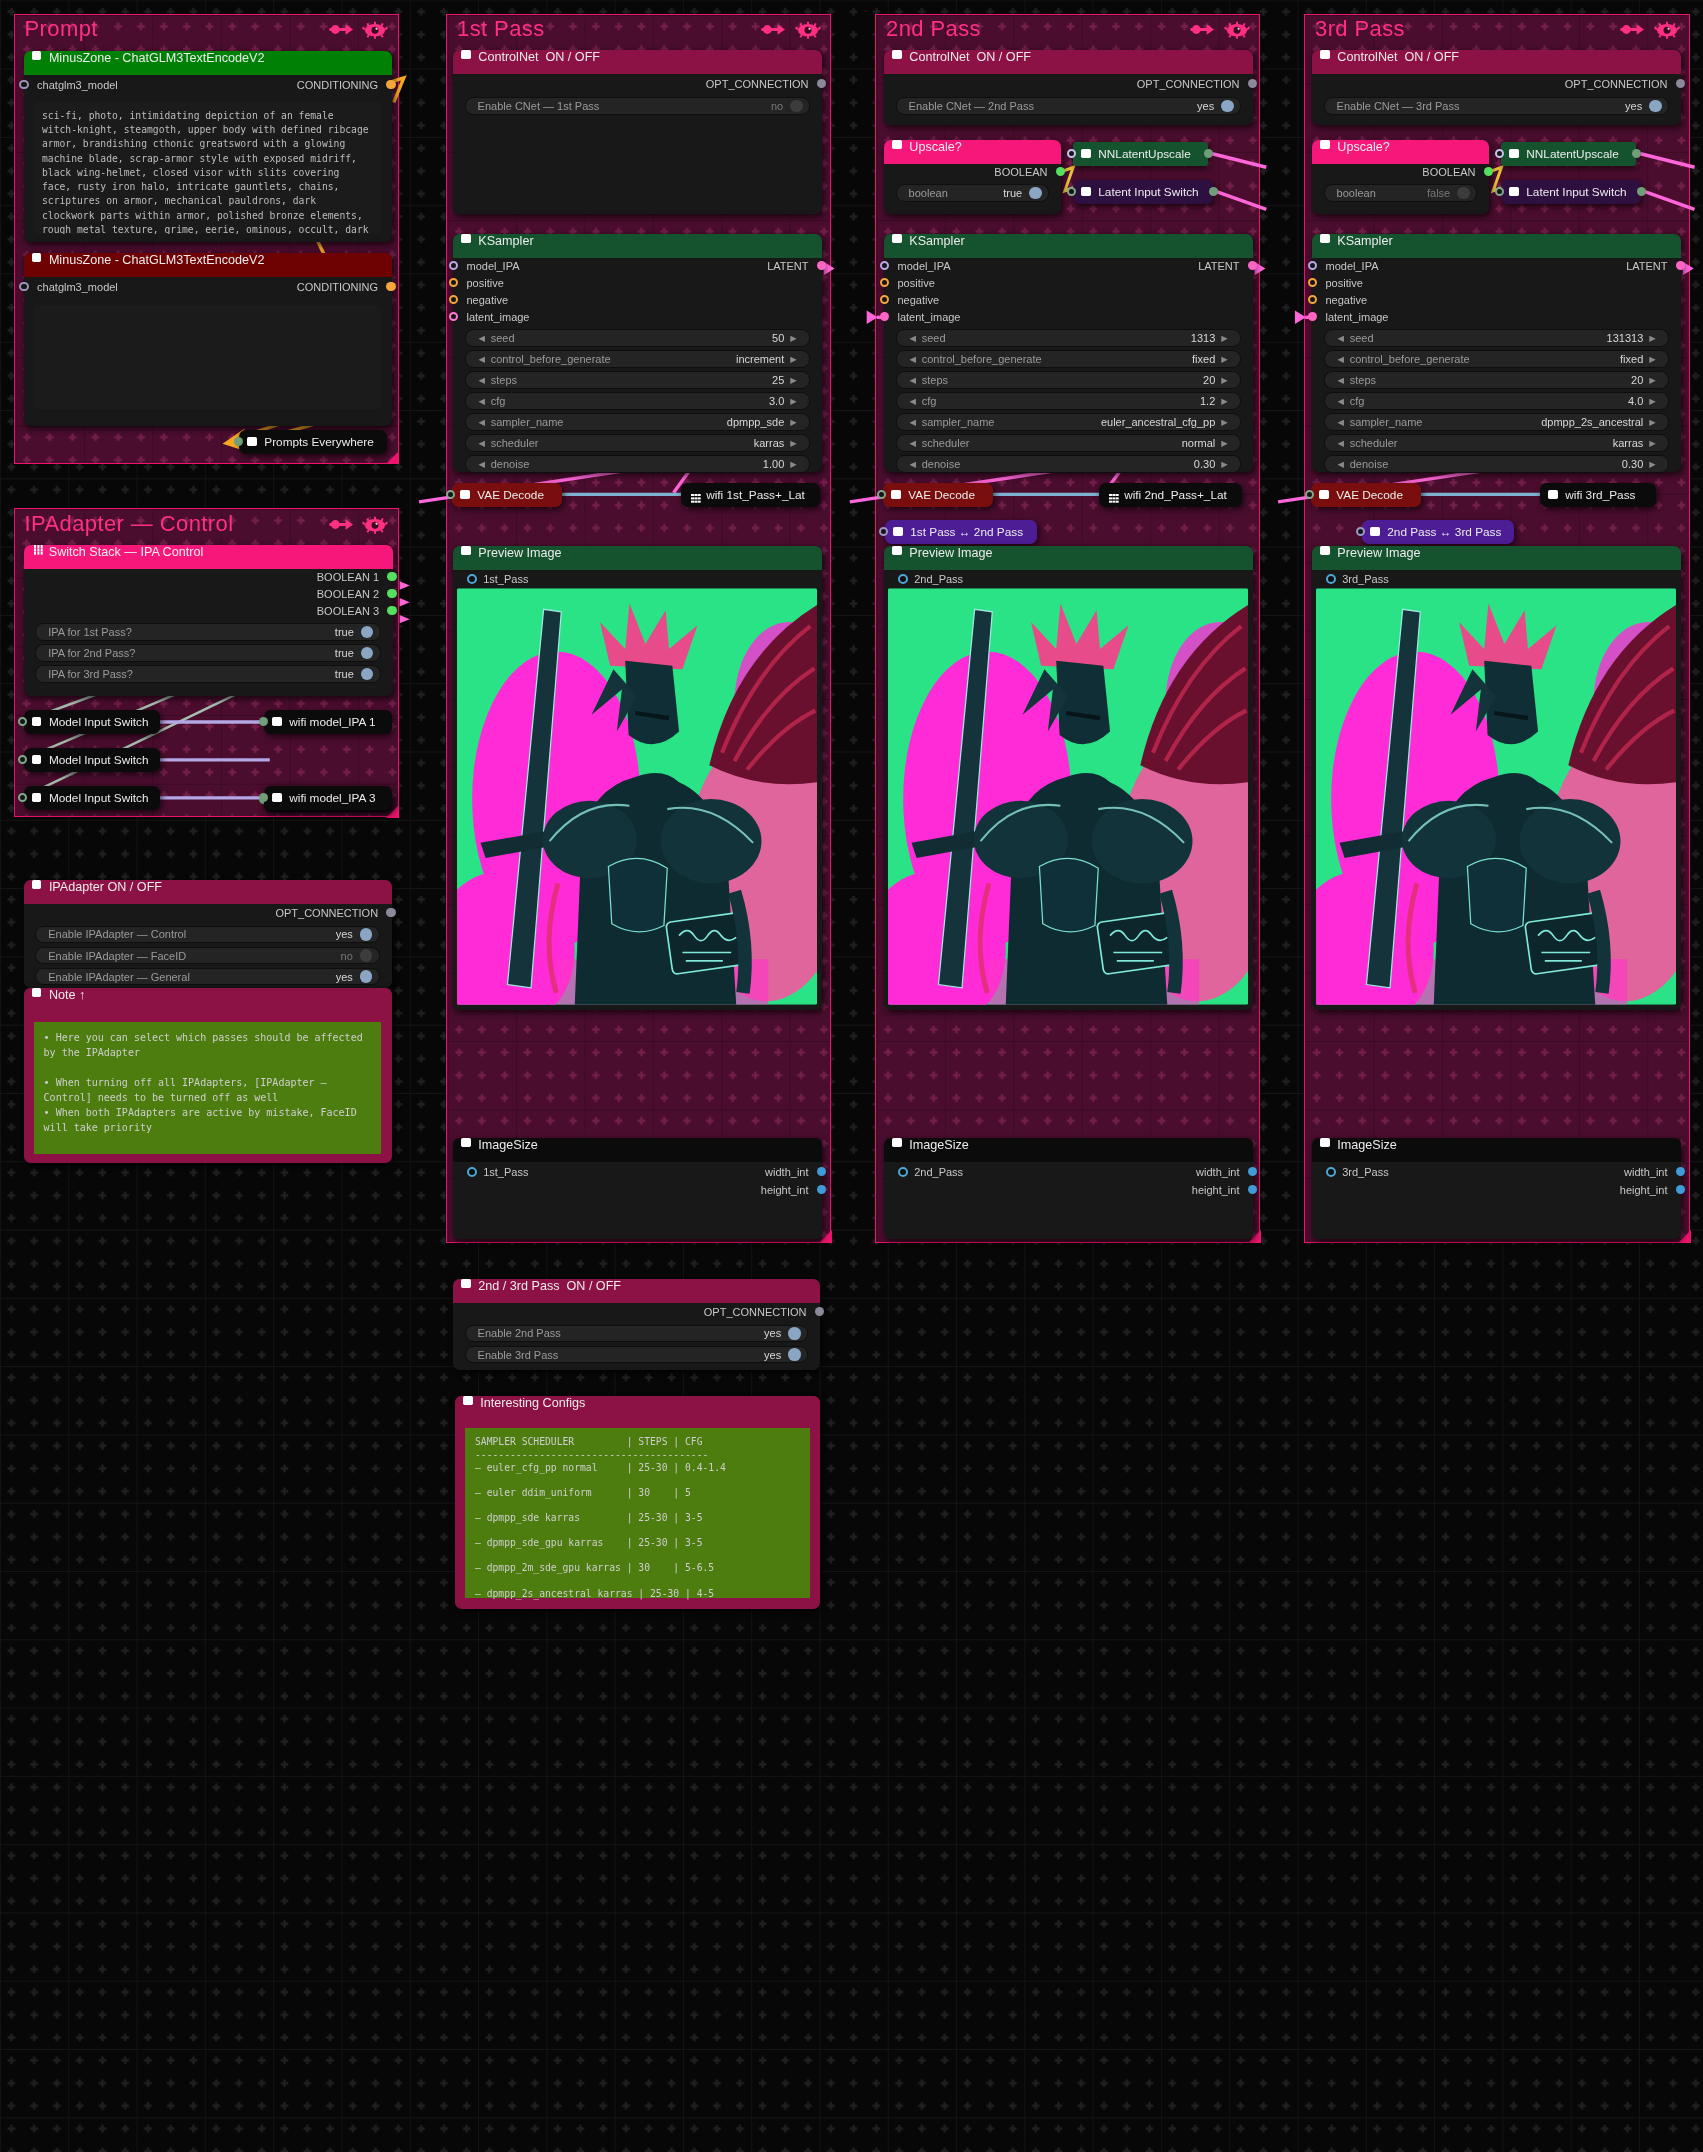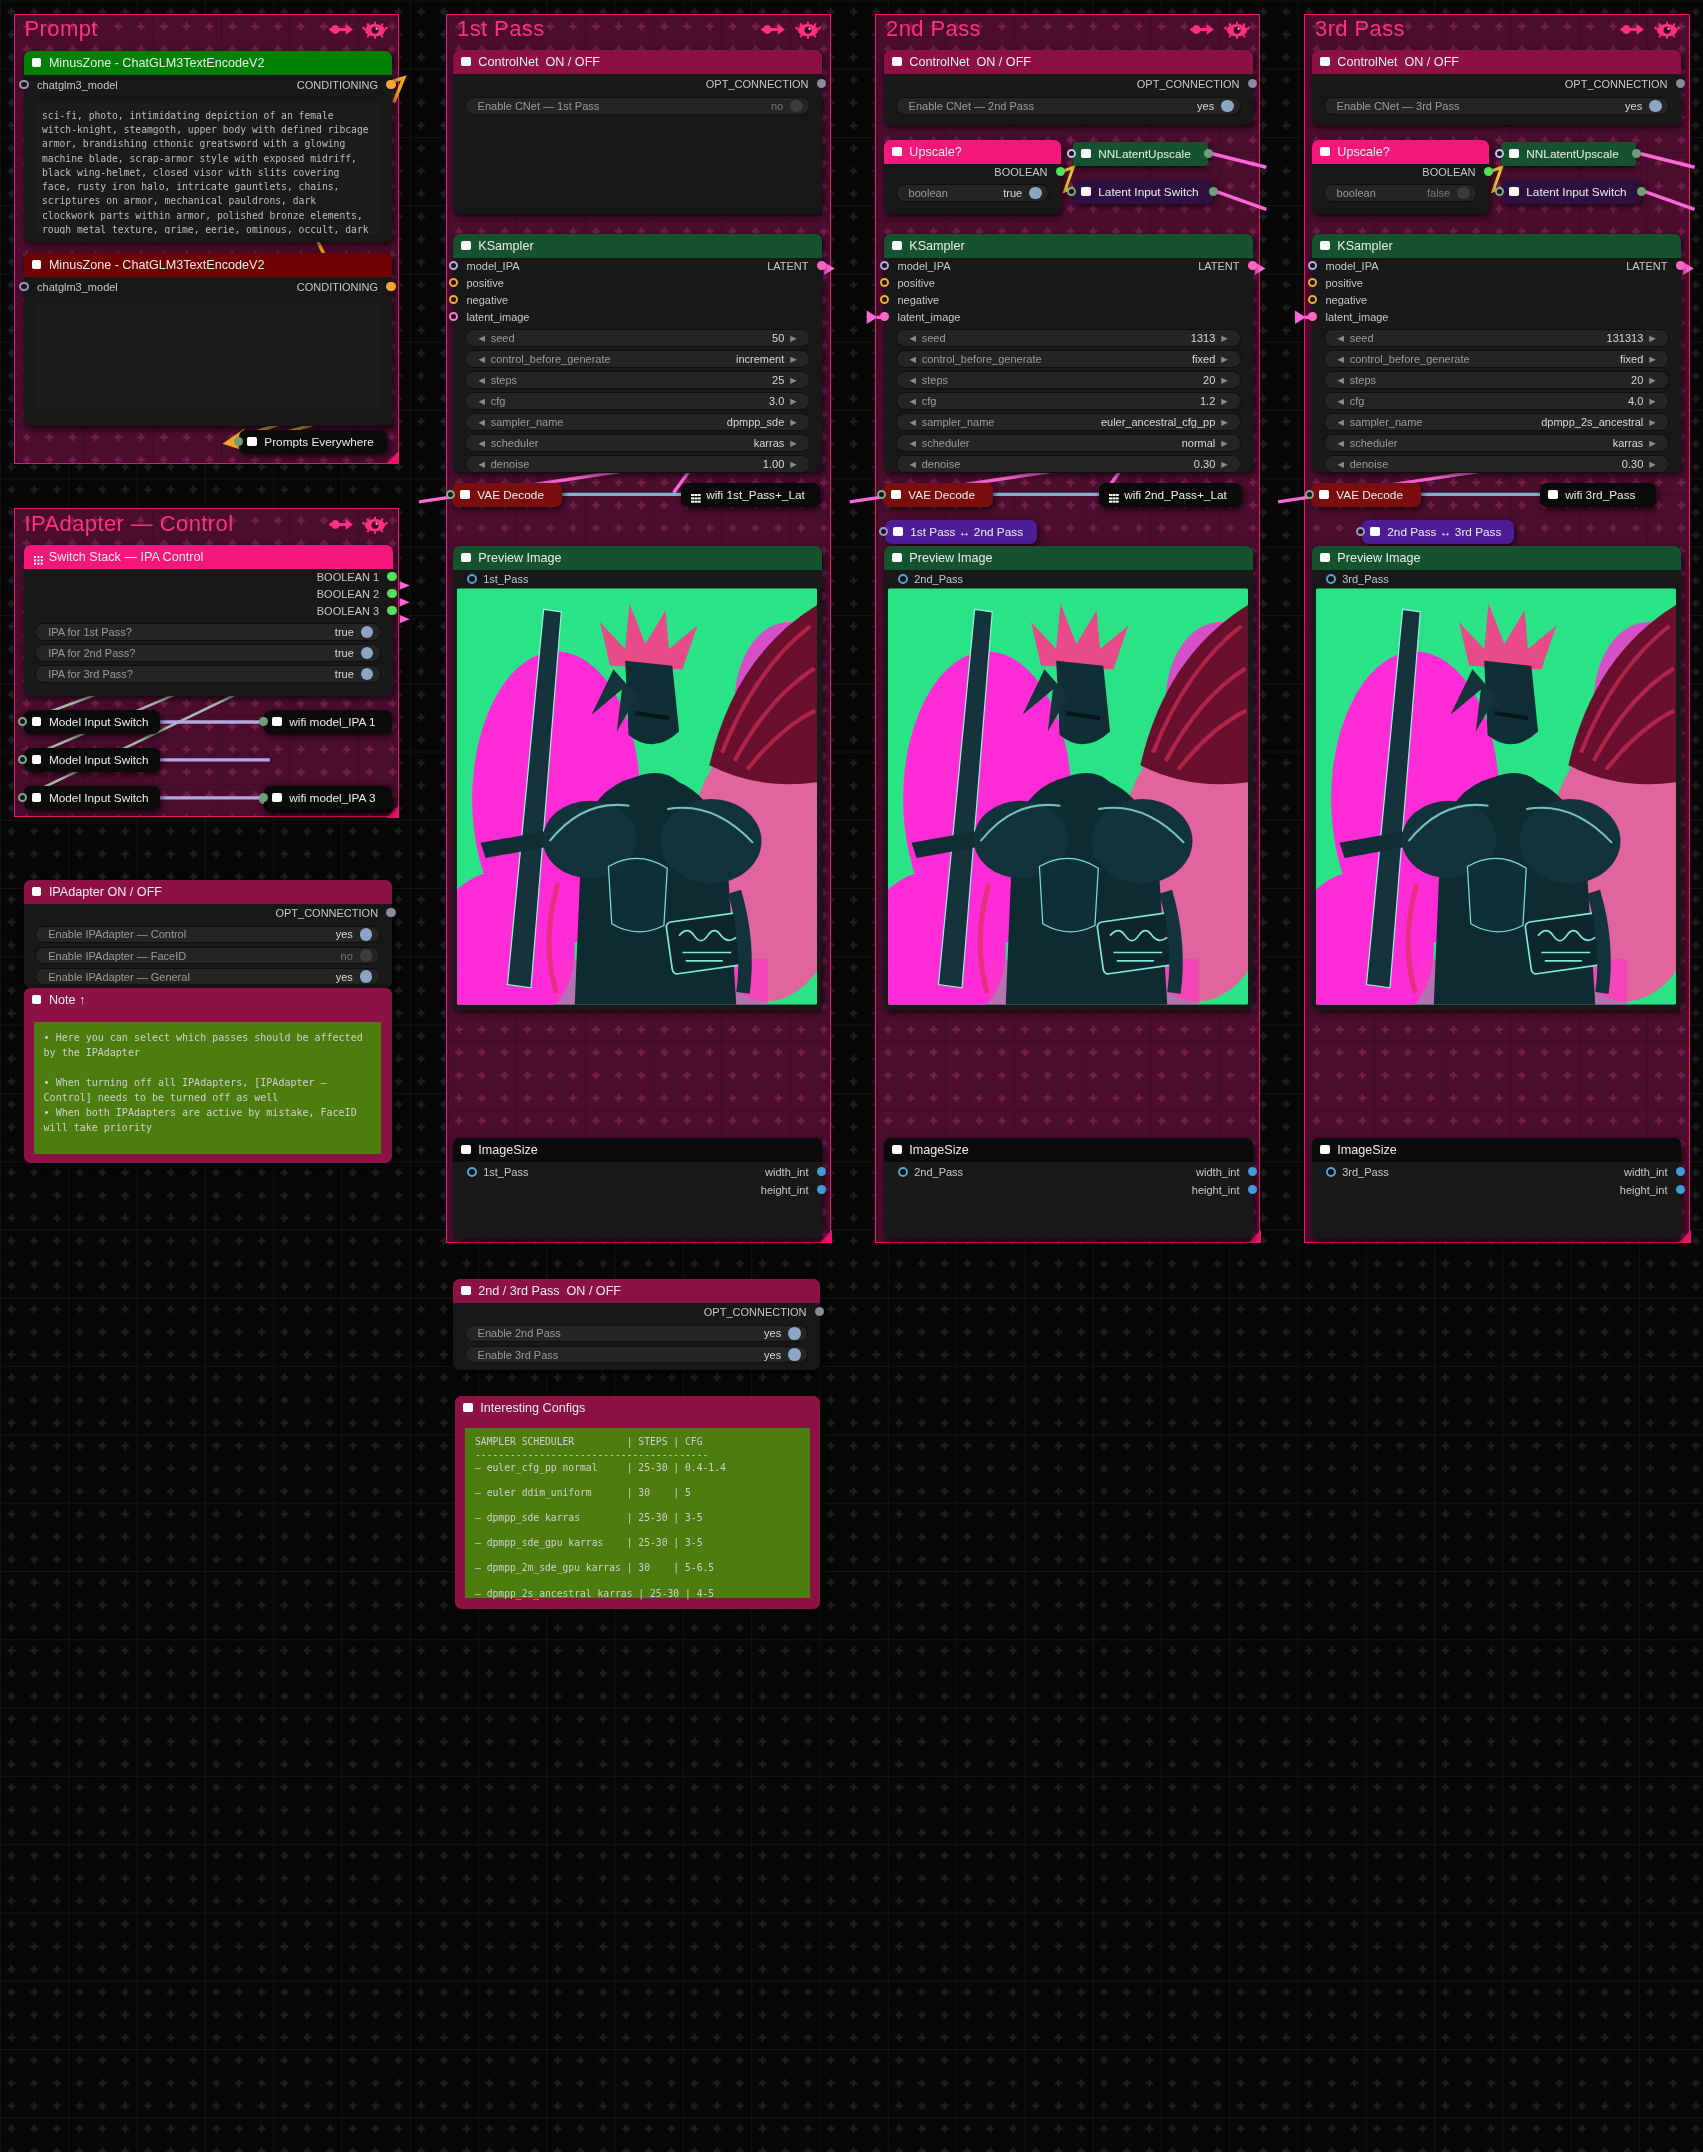--- a/index.html
+++ b/index.html
@@ -11,21 +11,21 @@
   body{font-family:"Liberation Sans",sans-serif;color:var(--txt)}
   #canvas{position:relative;width:1703px;height:2153px;overflow:hidden;background:#070708}
   svg.bglayer{position:absolute;left:0;top:0;z-index:0}
   
   .group{position:absolute;background:var(--grp-bg);border:1.7px solid var(--accent);z-index:1}
   .group svg.gpat{position:absolute;left:0;top:0;width:100%;height:100%}
   .gtitle{position:absolute;left:10px;top:1.7px;font-size:22px;letter-spacing:0.4px;color:var(--title);z-index:2}
   .gicons{position:absolute;right:8.4px;top:6.7px;display:flex;gap:8.4px;z-index:2}
   
   .node{position:absolute;background:var(--node);border-radius:6.7px;box-shadow:1.7px 2.5px 6.7px rgba(0,0,0,.65);z-index:3}
-  .hdr{display:flex;align-items:center;gap:7.6px;height:23.6px;padding:0 8.4px;border-radius:6.7px 6.7px 0 0;
+  .hdr{display:flex;align-items:flex-start;gap:7.6px;height:23.6px;padding:0 8.4px;border-radius:6.7px 6.7px 0 0;
        font-size:12.6px;color:#ececec;white-space:pre}
   .collapsed{position:absolute;height:23.6px;border-radius:6.7px;display:flex;align-items:center;gap:7.6px;
        padding:0 8.4px;font-size:11.8px;color:#ececec;box-shadow:1.7px 2.5px 6.7px rgba(0,0,0,.65);z-index:3;white-space:pre}
   .hdr-green{background:#008106}.hdr-darkred{background:#6e0101}.hdr-vae{background:#7a0e0e}
   .hdr-crimson{background:#8c1144}.hdr-blue{background:#14532d}.hdr-pink{background:#f5187a}
   .hdr-lav{background:#4c1d95}.hdr-purple{background:#2e1040}.hdr-black{background:#0b0b0b}
   .box{width:9.3px;height:9.3px;background:#fff;border-radius:1.7px;flex:0 0 auto}
   .gridicon{width:2.5px;height:2.5px;background:#fff;flex:0 0 auto;margin:0 5px 0 1.7px;
     box-shadow:3.4px 0 #fff,6.7px 0 #fff,0 3.4px #fff,3.4px 3.4px #fff,6.7px 3.4px #fff,0 6.7px #fff,3.4px 6.7px #fff,6.7px 6.7px #fff}
   .iorow{position:relative;display:flex;align-items:center;height:17px;padding:0 13.5px;font-size:11px;color:#c8c8c8}

